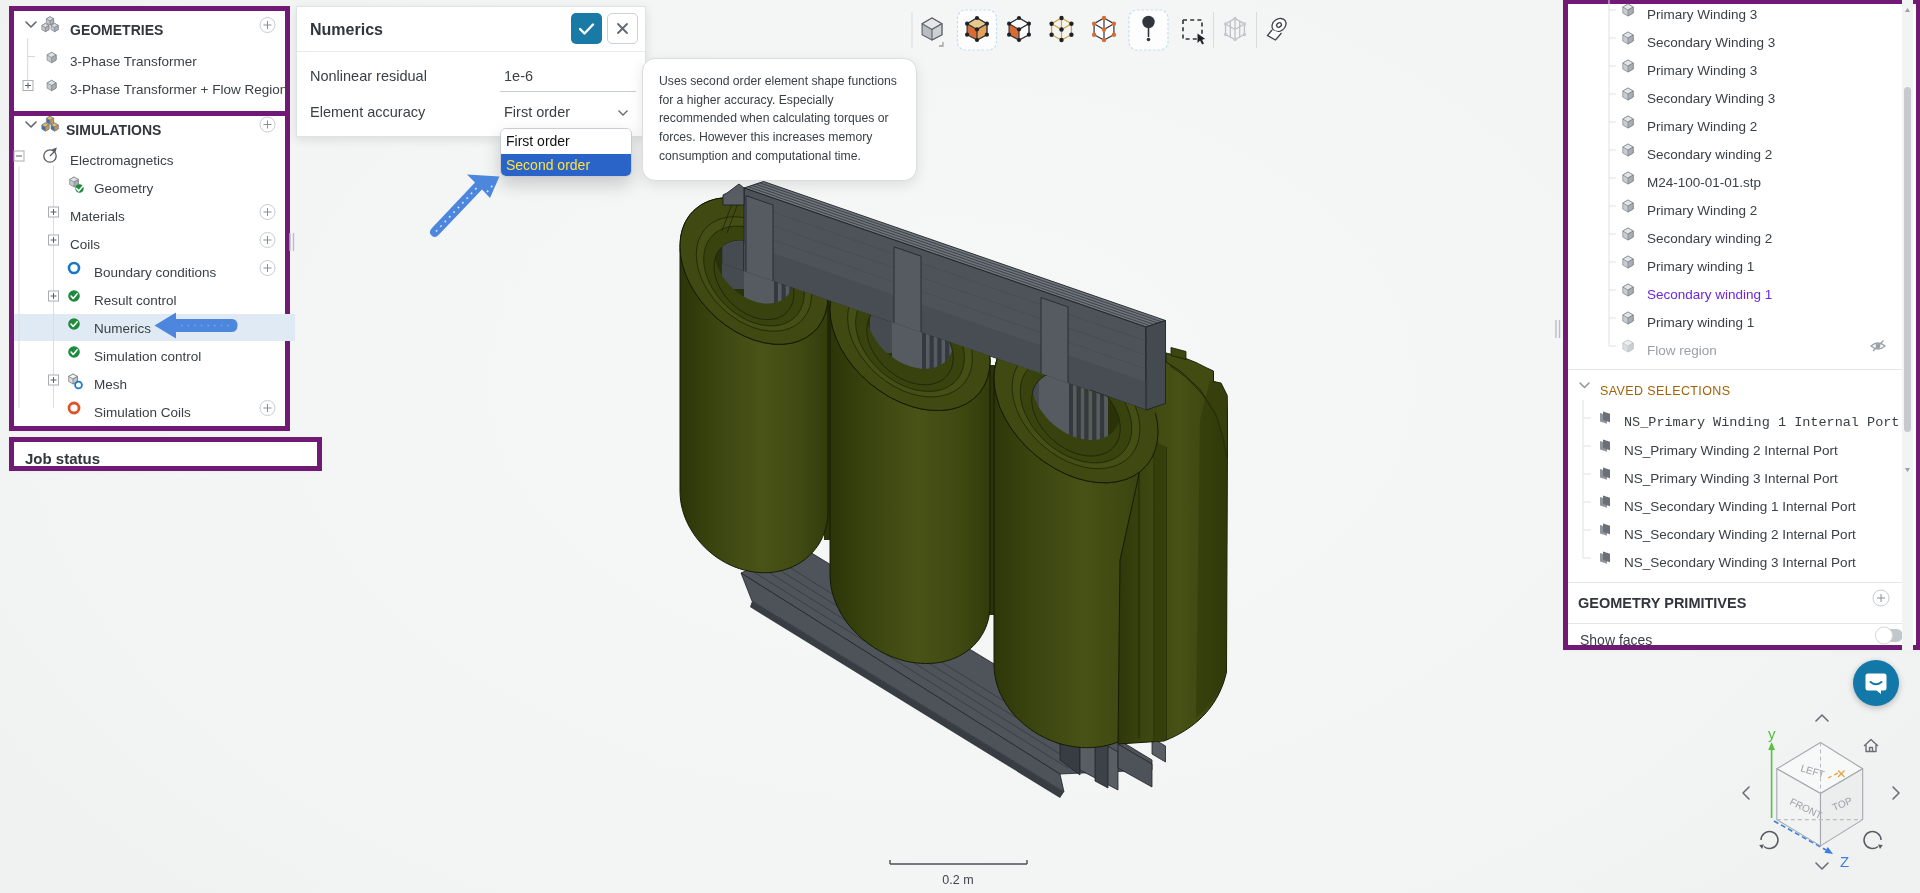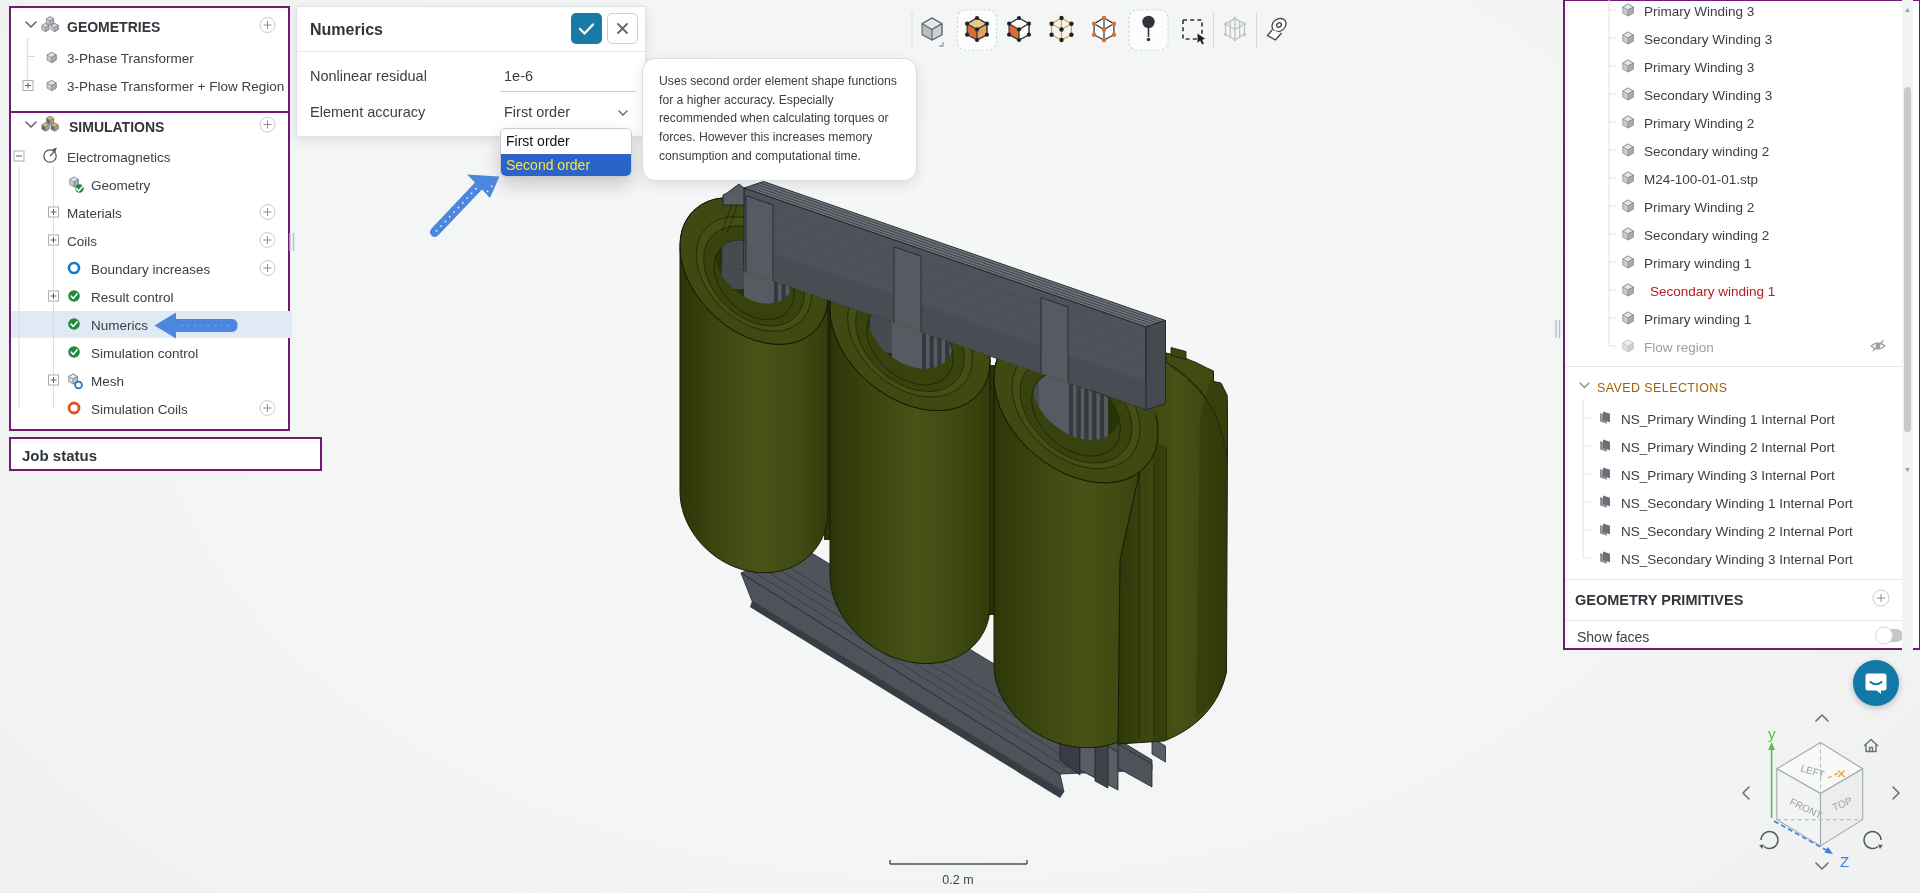--- a/index.html
+++ b/index.html
@@ -1,20 +1,20 @@
 <!DOCTYPE html>
 <html><head>
 <meta charset="utf-8">
 <style>
   * { margin:0; padding:0; box-sizing:border-box; }
   html,body { width:1920px; height:893px; overflow:hidden; font-family:"Liberation Sans", sans-serif; }
   body { background:#f0f1f1; position:relative; }
   #canvasbg { position:absolute; left:0; top:0; width:1920px; height:893px;
     background: radial-gradient(ellipse 1500px 950px at 950px 380px, #f6f7f7 0%, #f3f4f4 55%, #edefef 100%); }
-  .panel { position:absolute; background:#fff; border:2px solid #701a75; box-shadow:0 1px 2px rgba(0,0,0,0.03); }
+  .panel { position:absolute; background:#fff; border:5px solid #701a75; box-shadow:0 1px 2px rgba(0,0,0,0.03); }
   .trow { position:absolute; height:28px; line-height:28px; font-size:13.5px; color:#3a4045; white-space:nowrap; }
   .bold { font-weight:bold; color:#30363c; }
   svg { display:block; }
   .abs { position:absolute; }
 </style>
 </head>
 <body>
 <div id="canvasbg"></div>
 <svg id="scene" class="abs" style="left:0;top:0" width="1920" height="893" viewBox="0 0 1920 893">
     <defs>
@@ -273,26 +273,26 @@
       <path d="M42.6 79.5 L47.124 76.9 L47.124 82.1 L42.6 84.7 Z" fill="#a7adb2"></path>
     </g>
     <path d="M18.7 32 L18.7 79.5 M18.7 50.5 L26 50.5" stroke="#d5d8da" stroke-width="1" fill="none"></path>
     <rect x="14" y="74.5" width="10" height="10" fill="#fff" stroke="#a9aeb3" stroke-width="1"></rect>
     <path d="M16 79.5 L22 79.5 M19 76.5 L19 82.5" stroke="#5a6065" stroke-width="1"></path>
     <circle cx="258.5" cy="19" r="7.5" fill="#fff" stroke="#c9cdd1" stroke-width="1"></circle>
     <path d="M254.5 19 L262.5 19 M258.5 15 L258.5 23" stroke="#8a9095" stroke-width="1"></path>
   </svg>
 <div class="panel" id="lp2" style="left:9px; top:111px; width:281px; height:320px;">
     <div style="position:absolute;left:0;top:197.5px;width:281px;height:27.5px;background:#dfeaf4;"></div>
-    <div class="trow" style="top:-0.5px;left:58px;"><span class="bold" style="font-size:14px;">SIMULATIONS</span></div>
+    <div class="trow" style="top:-0.5px;left:52px;"><span class="bold" style="font-size:14px;">SIMULATIONS</span></div>
     <div class="trow" style="top:31px;left:56px;">Electromagnetics</div>
     <div class="trow" style="top:59px;left:80px;">Geometry</div>
     <div class="trow" style="top:87px;left:56px;">Materials</div>
     <div class="trow" style="top:115px;left:56px;">Coils</div>
-    <div class="trow" style="top:143px;left:80px;">Boundary increases</div>
+    <div class="trow" style="top:143px;left:80px;">Boundary conditions</div>
     <div class="trow" style="top:171px;left:80px;">Result control</div>
     <div class="trow" style="top:199px;left:80px;">Numerics</div>
     <div class="trow" style="top:227px;left:80px;">Simulation control</div>
     <div class="trow" style="top:255px;left:80px;">Mesh</div>
     <div class="trow" style="top:283px;left:80px;">Simulation Coils</div>
   </div>
 <svg class="abs" style="left:9px;top:111px" width="281" height="320" viewBox="0 0 281 320">
     <path d="M17 11 L22 16 L27 11" stroke="#5f666c" stroke-width="1.6" fill="none" stroke-linecap="round" stroke-linejoin="round"></path>
     <g stroke="#7d838a" stroke-width="0.7">
       <path d="M41 5.22 L44.6018 7.289999999999999 L44.6018 11.43 L41 13.5 L37.3982 11.43 L37.3982 7.289999999999999 Z" fill="#3f6fb5"></path>
@@ -474,26 +474,26 @@
     <div class="trow" style="top:-3px;left:79px;color:#3a4045;">Primary Winding 3</div>
     <div class="trow" style="top:25px;left:79px;color:#3a4045;">Secondary Winding 3</div>
     <div class="trow" style="top:53px;left:79px;color:#3a4045;">Primary Winding 3</div>
     <div class="trow" style="top:81px;left:79px;color:#3a4045;">Secondary Winding 3</div>
     <div class="trow" style="top:109px;left:79px;color:#3a4045;">Primary Winding 2</div>
     <div class="trow" style="top:137px;left:79px;color:#3a4045;">Secondary winding 2</div>
     <div class="trow" style="top:165px;left:79px;color:#3a4045;">M24-100-01-01.stp</div>
     <div class="trow" style="top:193px;left:79px;color:#3a4045;">Primary Winding 2</div>
     <div class="trow" style="top:221px;left:79px;color:#3a4045;">Secondary winding 2</div>
     <div class="trow" style="top:249px;left:79px;color:#3a4045;">Primary winding 1</div>
-    <div class="trow" style="top:277px;left:79px;color:#b91c1c;margin-left:6px;">Secondary winding 1</div>
+    <div class="trow" style="top:277px;left:79px;color:#6d28d9;">Secondary winding 1</div>
     <div class="trow" style="top:305px;left:79px;color:#3a4045;">Primary winding 1</div>
     <div class="trow" style="top:333px;left:79px;color:#9aa0a6;">Flow region</div>
     <div style="position:absolute;left:0px;top:365px;width:340px;height:1px;background:#e4e6e8;"></div>
     <div class="trow" style="top:373px;left:32px;"><span style="color:#a16207;font-size:12.5px;letter-spacing:0.4px;">SAVED SELECTIONS</span></div>
-    <div class="trow" style="top:405px;left:56px;">NS_Primary Winding 1 Internal Port</div>
+    <div class="trow" style="top:405px;left:56px;font-family:Liberation Mono, monospace;">NS_Primary Winding 1 Internal Port</div>
     <div class="trow" style="top:433px;left:56px;">NS_Primary Winding 2 Internal Port</div>
     <div class="trow" style="top:461px;left:56px;">NS_Primary Winding 3 Internal Port</div>
     <div class="trow" style="top:489px;left:56px;">NS_Secondary Winding 1 Internal Port</div>
     <div class="trow" style="top:517px;left:56px;">NS_Secondary Winding 2 Internal Port</div>
     <div class="trow" style="top:545px;left:56px;">NS_Secondary Winding 3 Internal Port</div>
     <div style="position:absolute;left:0px;top:578px;width:340px;height:1px;background:#e4e6e8;"></div>
     <div class="trow" style="top:585px;left:10px;"><span class="bold" style="font-size:14.5px;">GEOMETRY PRIMITIVES</span></div>
     <div style="position:absolute;left:0px;top:619px;width:340px;height:1px;background:#e4e6e8;"></div>
     <div class="trow" style="top:622px;left:12px;font-size:14px;">Show faces</div>
   </div>

